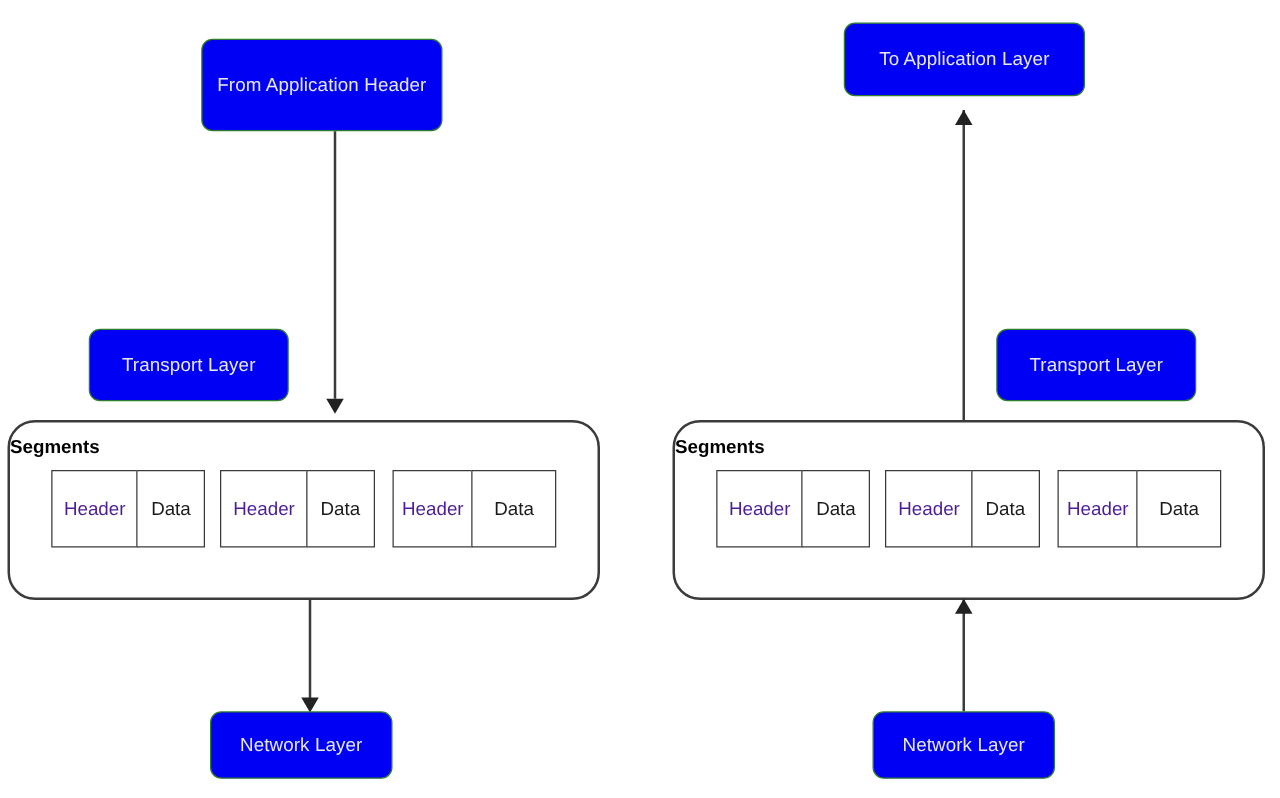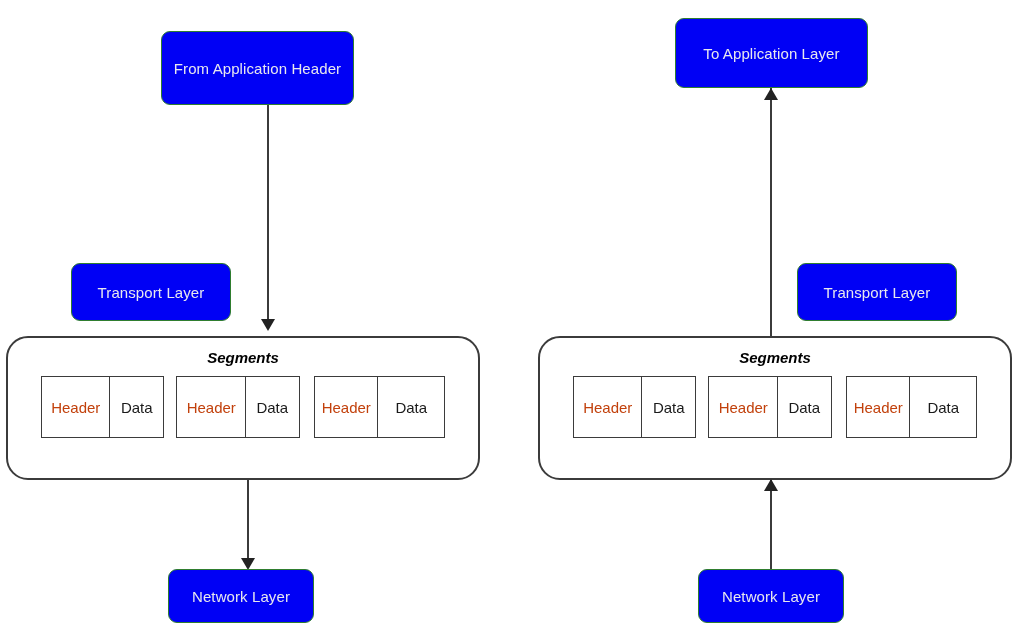--- a/index.html
+++ b/index.html
@@ -40,25 +40,24 @@
     box-sizing: border-box;
     border: 2px solid #3b3b3b;
     border-radius: 22px;
     background: #ffffff;
   }
   .segments-title {
     position: absolute;
     top: 11px;
     left: 0;
     right: 0;
-    text-align: center;
+    text-align: left;
     font-size: 15px;
     font-weight: bold;
     color: #000000;
-    font-style: italic;
   }
   .segments-row {
     position: absolute;
     top: 38px;
     left: 0;
     right: 0;
     height: 62px;
     display: flex;
     align-items: flex-start;
     justify-content: center;
@@ -75,21 +74,21 @@
     align-items: center;
     justify-content: center;
     font-size: 15px;
     background: #ffffff;
   }
   .seg-cell + .seg-cell {
     border-left-width: 1.5px;
     margin-left: -1.5px;
     text-align: right;
   }
-  .seg-header { color: #c2410c; }
+  .seg-header { color: #4c1d95; }
   .seg-data   { color: #1a1a1a; }
 
   
   .conn {
     position: absolute;
     background: #3b3b3b;
     width: 2px;
   }
   .arrowhead {
     position: absolute;
@@ -157,21 +156,21 @@
     </div>
   </div>
 
   <div class="conn" style="left:247px; top:479px; height:84px;"></div>
   <div class="arrowhead arrow-down" style="left:241px; top:558px;"></div>
 
   <div class="layer-box" style="left:168px; top:569px; width:146px; height:54px;">
     <span>Network Layer</span>
   </div>
 
-  <div class="layer-box" style="left:675px; top:18px; width:193px; height:70px;">
+  <div class="layer-box" style="left:675px; top:18px; width:193px; height:59px;">
     <span>To Application Layer</span>
   </div>
 
   <div class="conn" style="left:770px; top:88px; height:248px;"></div>
   <div class="arrowhead arrow-up" style="left:764px; top:88px;"></div>
 
   <div class="layer-box" style="left:797px; top:263px; width:160px; height:58px;">
     <span>Transport Layer</span>
   </div>
 

